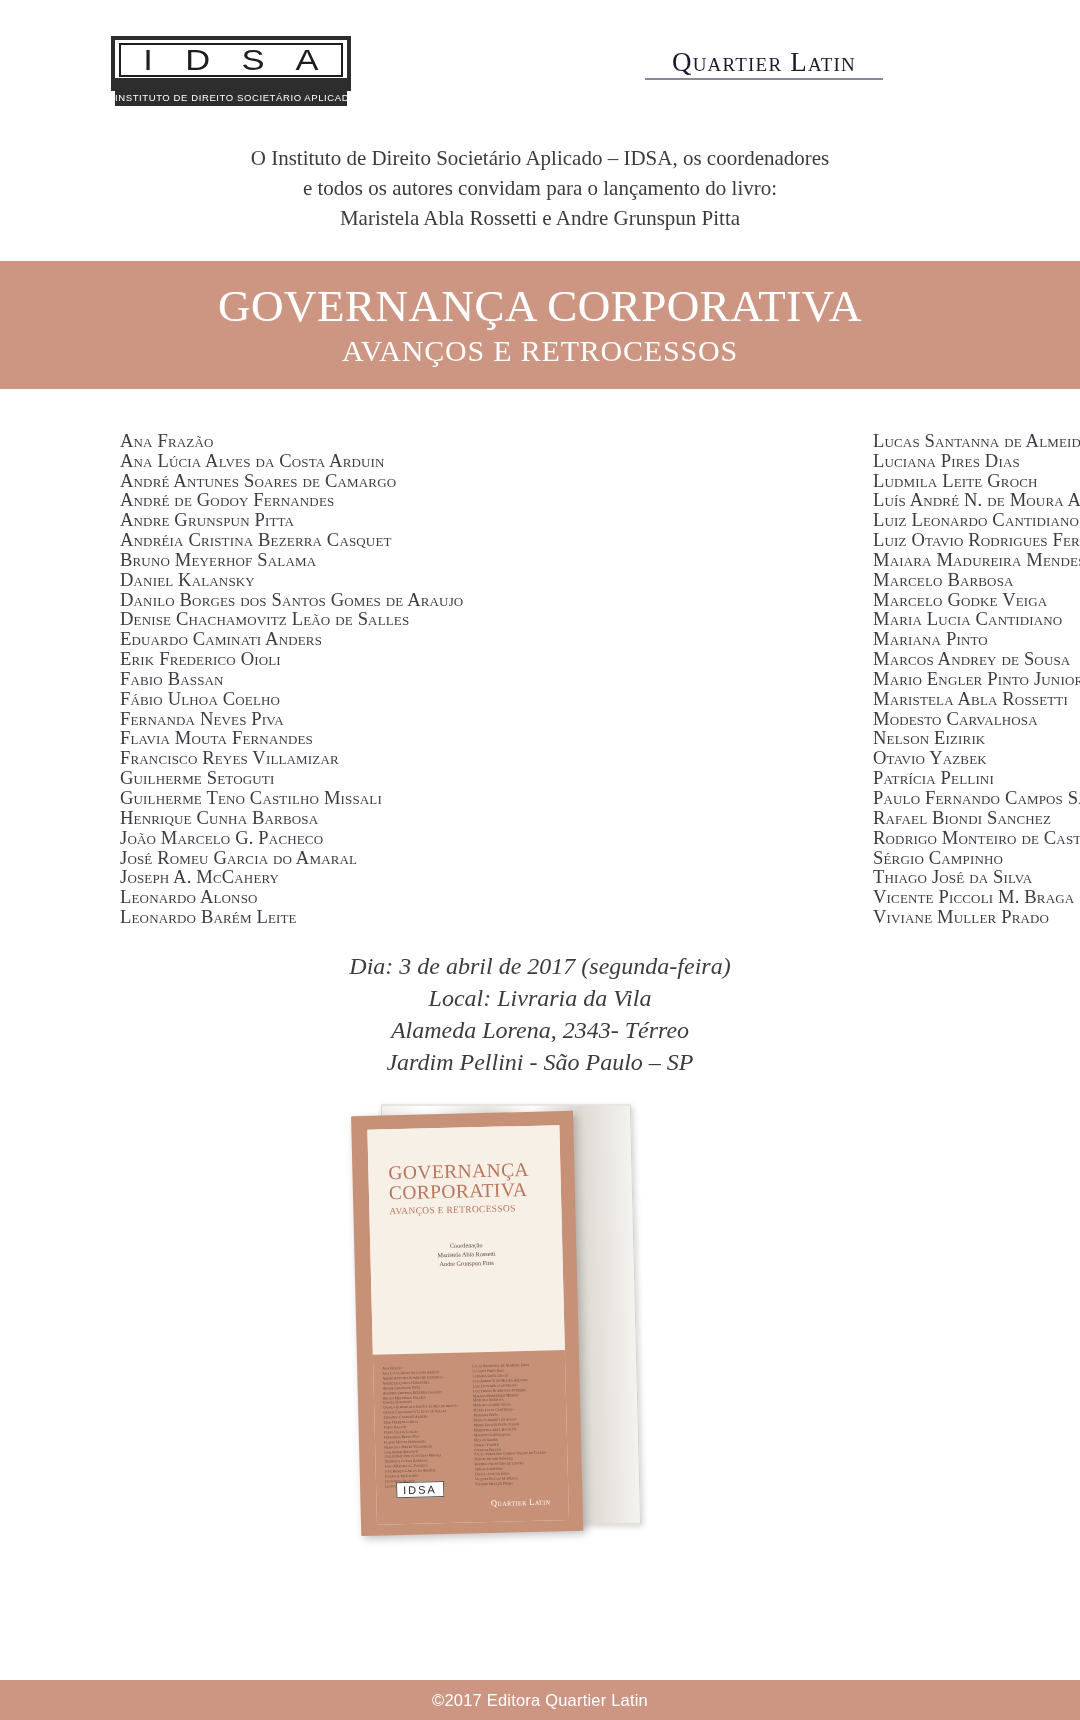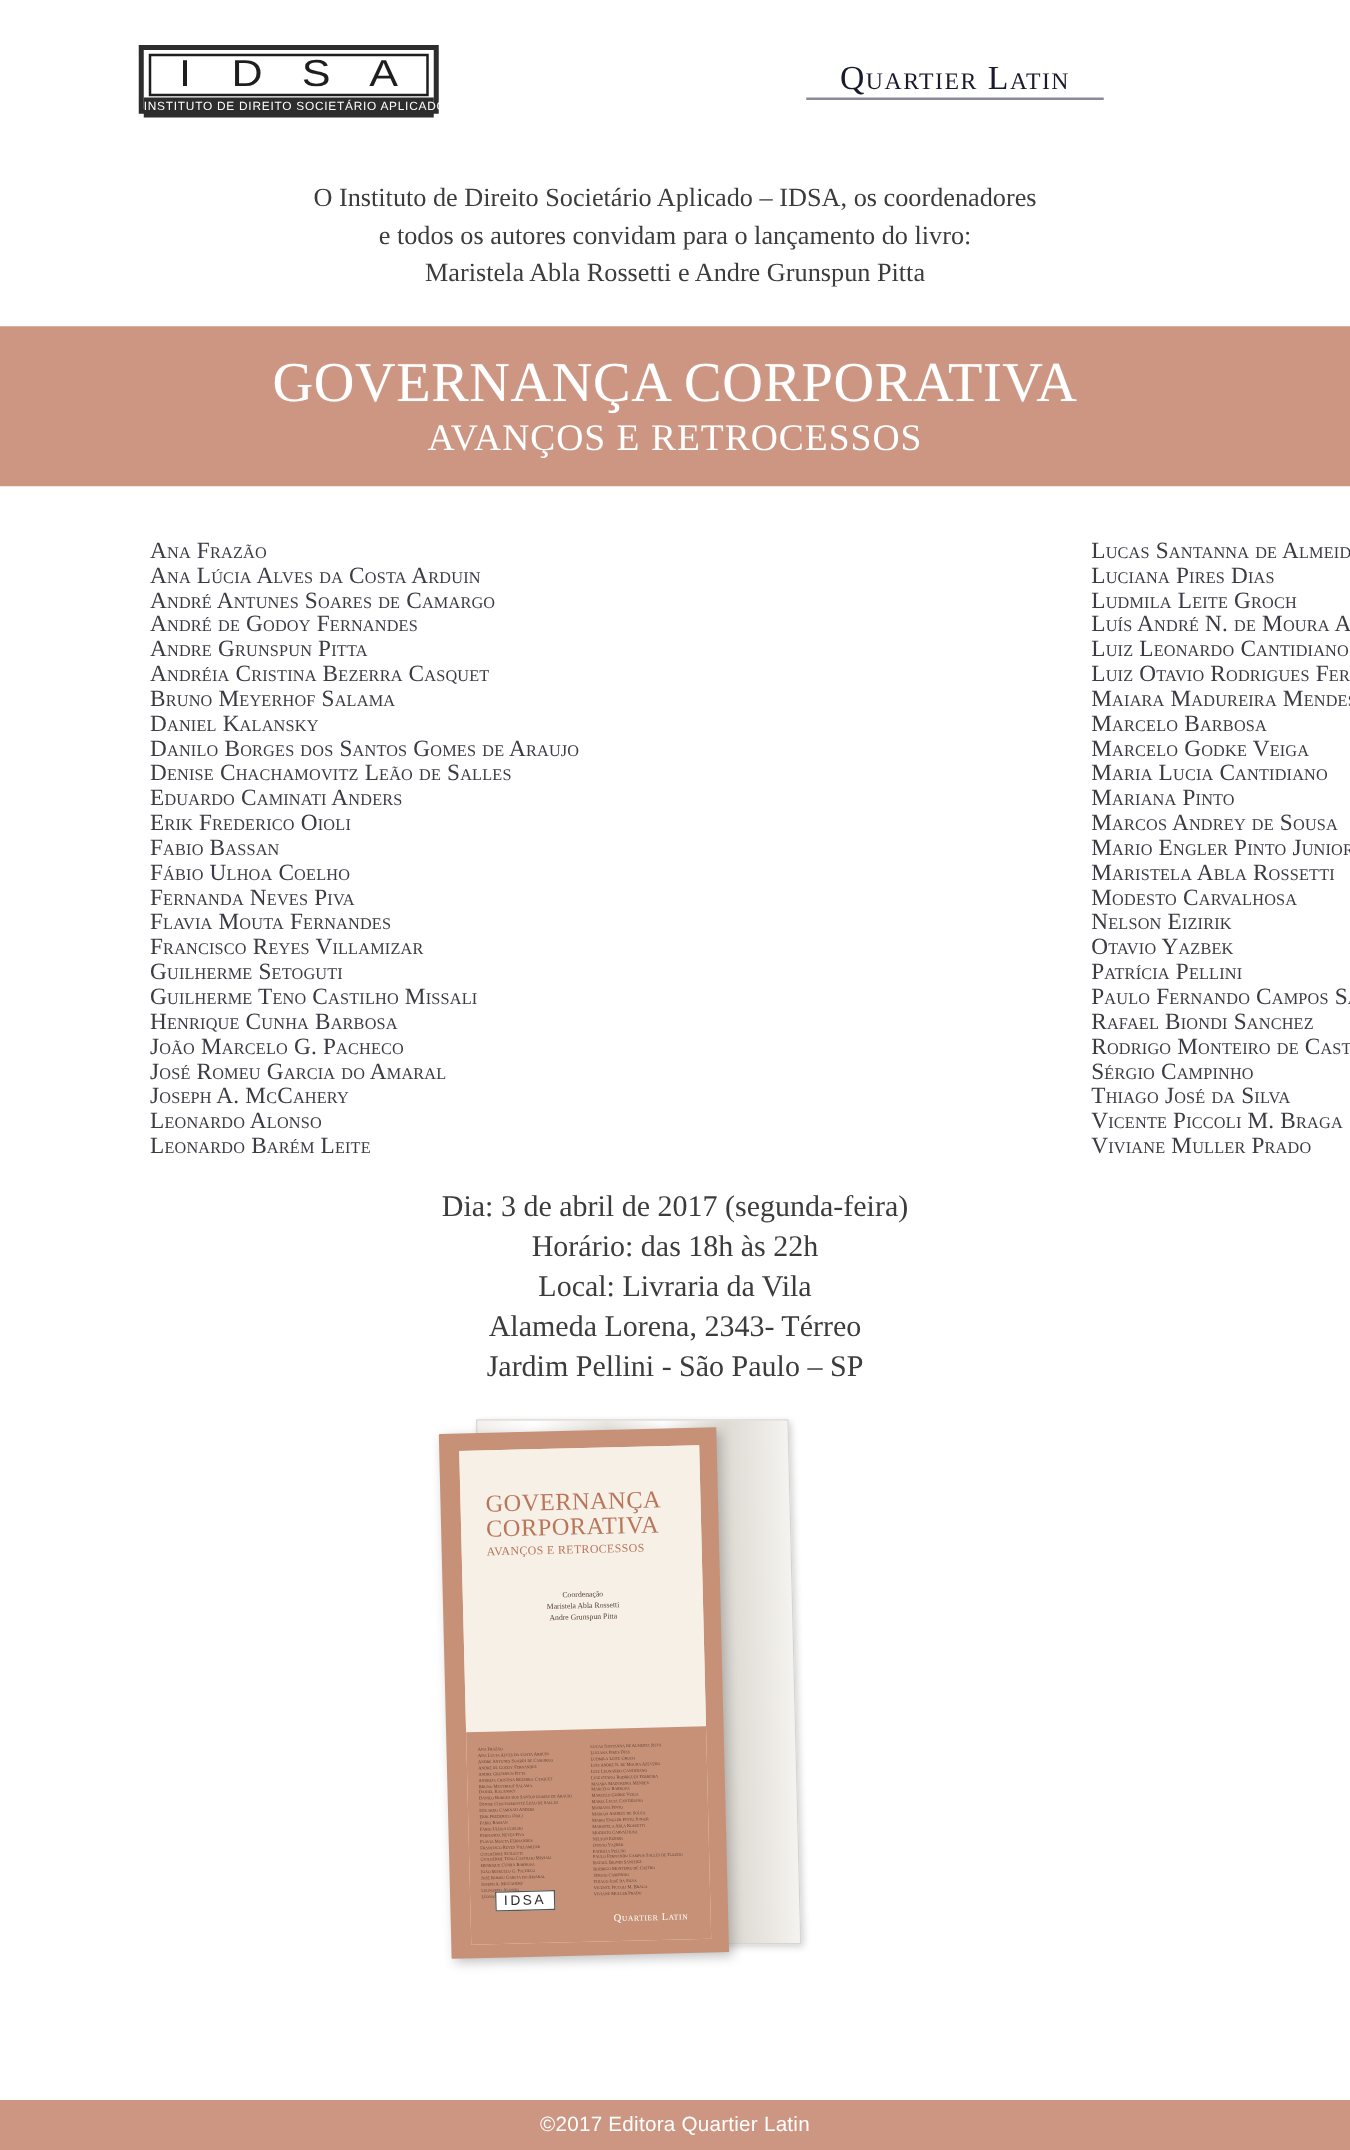--- a/index.html
+++ b/index.html
@@ -61,21 +61,21 @@
     box-sizing: border-box;
   }
   .idsa-letters span { display: inline-block; transform: scaleX(1.15); }
   .idsa-sub {
     background: #2d2d2d;
     color: #ffffff;
     font-family: "Liberation Sans", sans-serif;
     font-size: 9.5px;
     letter-spacing: 0.6px;
     text-align: center;
-    padding: 2px 0 3px 0;
+    padding: 14px 0 3px 0;
     margin: 0 0 12px 0;
     white-space: nowrap;
   }
 
   .ql-logo {
     position: absolute;
     left: 645px;
     top: 48px;
     width: 238px;
     text-align: center;
@@ -154,20 +154,21 @@
   }
 
   
   .event {
     flex: 0 0 auto;
     text-align: center;
     font-size: 24px;
     line-height: 1.33;
     color: #3c3c3c;
     margin-top: 24px;
+    font-style: italic;
   }
   .event div { white-space: nowrap; }
 
   
   .book-wrap {
     flex: 1 1 auto;
     position: relative;
     margin-top: 18px;
   }
   .book {
@@ -383,21 +384,20 @@
         <div class="author">Rodrigo Monteiro de Castro</div>
         <div class="author">Sérgio Campinho</div>
         <div class="author">Thiago José da Silva</div>
         <div class="author">Vicente Piccoli M. Braga</div>
         <div class="author">Viviane Muller Prado</div>
       </div>
   </div>
 
   <div class="event">
     <div>Dia: 3 de abril de 2017 (segunda-feira)</div>
-    <div>Horário: das 18h às 22h</div>
     <div>Local: Livraria da Vila</div>
     <div>Alameda Lorena, 2343- Térreo</div>
     <div>Jardim Pellini - São Paulo – SP</div>
   </div>
 
   <div class="book-wrap">
     <div class="book">
       <div class="pages"></div>
       <div class="cover">
         <div class="cover-inner">

